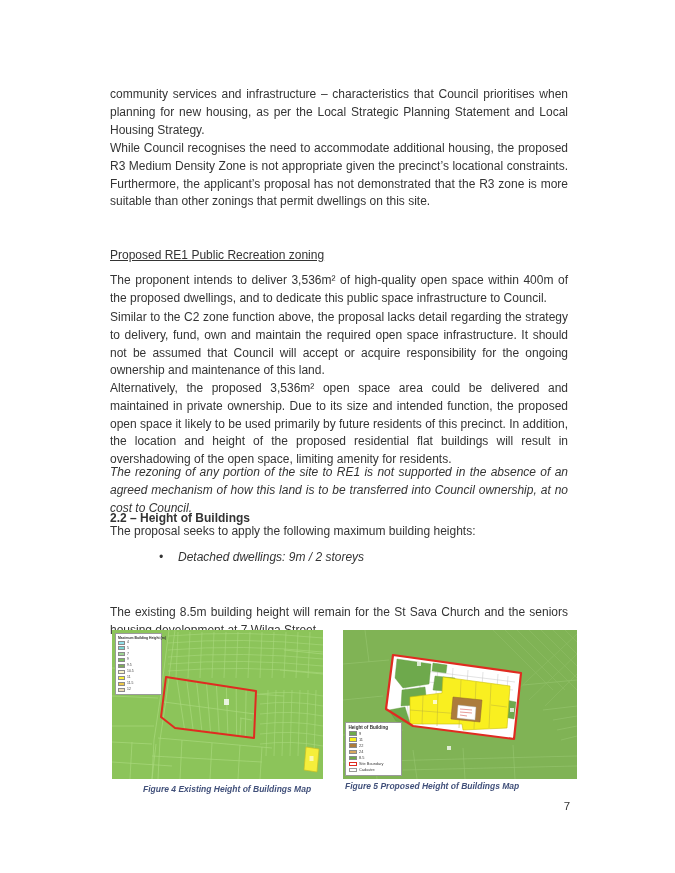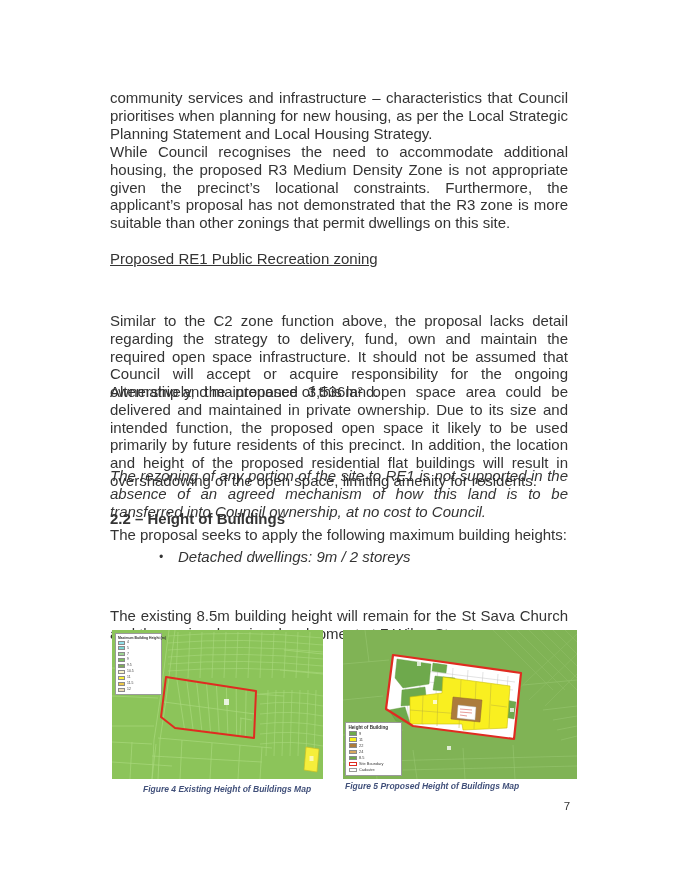--- a/index.html
+++ b/index.html
@@ -1,18 +1,18 @@
 <!DOCTYPE html>
 <html><head>
 <meta charset="utf-8">
 <style>
   html,body{margin:0;padding:0;background:#ffffff;}
   .page{position:relative;width:675px;height:873px;background:#ffffff;overflow:hidden;
         font-family:"Liberation Sans","DejaVu Sans",sans-serif;color:#343434;}
-  .blk{position:absolute;left:110px;width:458px;font-size:15px;line-height:17.8px;}
+  .blk{position:absolute;left:110px;width:458px;font-size:12px;line-height:17.8px;}
   .just{text-align:justify;}
   .uhead{text-decoration:underline;}
   .bhead{font-weight:bold;margin-top:21px;}
   .bullets{margin:12px;padding:0;list-style:none;font-style:italic;}
   .bullets li{position:relative;padding-left:56px;height:16px;line-height:16px;}
   .bullets li::before{content:"\2022";position:absolute;left:37px;top:0;font-size:12px;}
   .fig{position:absolute;}
   .fig svg{display:block;}
   .legend{position:absolute;background:#ffffff;border:0.6px solid #9a9a9a;box-sizing:border-box;}
   .lg-title{font-weight:bold;color:#2f2f2f;white-space:nowrap;line-height:1.2;}
@@ -33,20 +33,21 @@
   .pagenum{position:absolute;left:560px;top:800px;width:14px;text-align:center;font-size:11.5px;color:#333;}
 </style>
 </head>
 <body>
 
 <div class="page">
 
   <p class="blk just" style="top:74px;">community services and infrastructure – characteristics that Council prioritises when planning for new housing, as per the Local Strategic Planning Statement and Local Housing Strategy.</p>
   <p class="blk just" style="top:128px;">While Council recognises the need to accommodate additional housing, the proposed R3 Medium Density Zone is not appropriate given the precinct’s locational constraints. Furthermore, the applicant’s proposal has not demonstrated that the R3 zone is more suitable than other zonings that permit dwellings on this site.</p>
   <p class="blk uhead" style="top:235px;">Proposed RE1 Public Recreation zoning</p>
+  <p class="blk just" style="top:260px;">The proponent intends to deliver 3,536m² of high-quality open space within 400m of the proposed dwellings, and to dedicate this public space infrastructure to Council.</p>
   <p class="blk just" style="top:297px;">Similar to the C2 zone function above, the proposal lacks detail regarding the strategy to delivery, fund, own and maintain the required open space infrastructure. It should not be assumed that Council will accept or acquire responsibility for the ongoing ownership and maintenance of this land.</p>
   <p class="blk just" style="top:368px;">Alternatively, the proposed 3,536m² open space area could be delivered and maintained in private ownership. Due to its size and intended function, the proposed open space it likely to be used primarily by future residents of this precinct. In addition, the location and height of the proposed residential flat buildings will result in overshadowing of the open space, limiting amenity for residents.</p>
   <p class="blk just" style="top:452px;font-style:italic;">The rezoning of any portion of the site to RE1 is not supported in the absence of an agreed mechanism of how this land is to be transferred into Council ownership, at no cost to Council.</p>
   <p class="blk bhead" style="top:489px;">2.2 – Height of Buildings</p>
   <p class="blk" style="top:511px;">The proposal seeks to apply the following maximum building heights:</p>
 
   <ul class="blk bullets" style="top:537px;">
     <li>Detached dwellings: 9m / 2 storeys</li>
   </ul>
 

